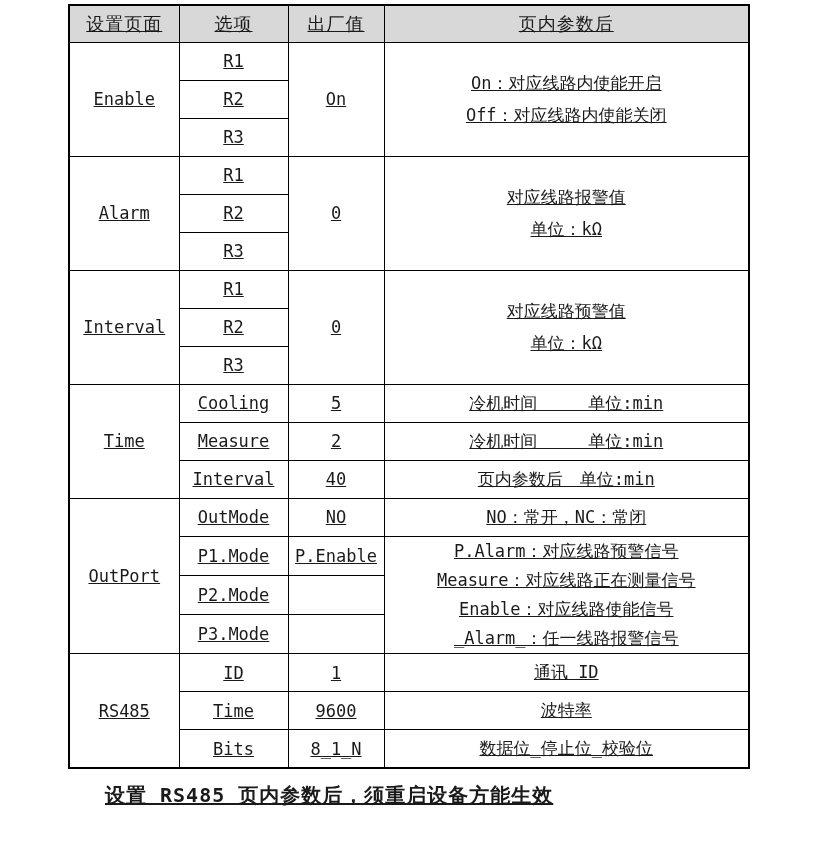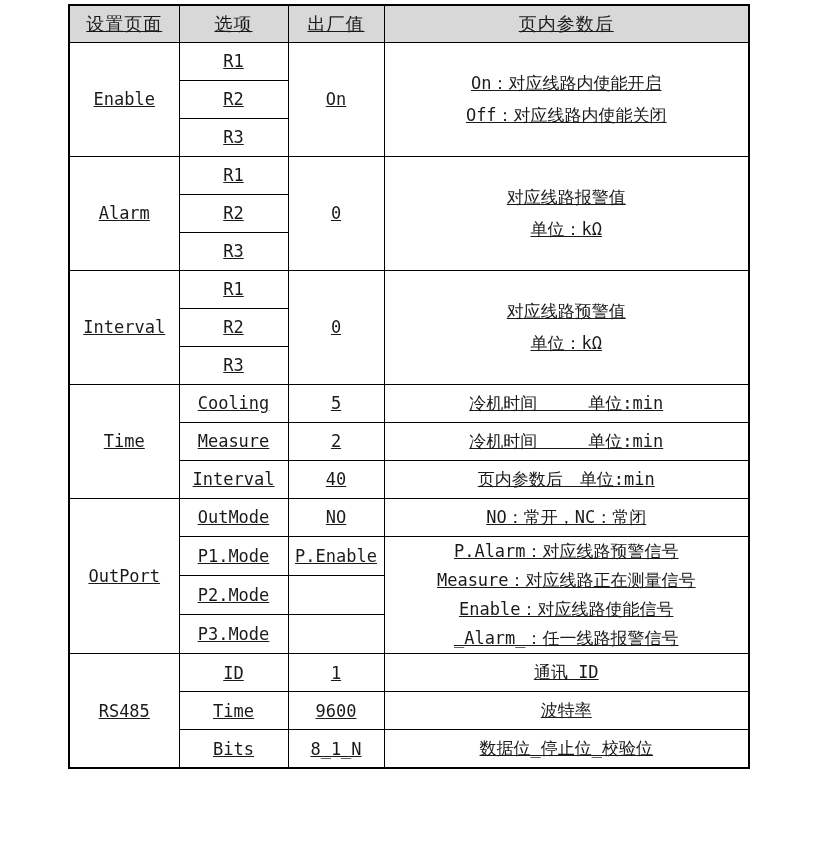--- a/index.html
+++ b/index.html
@@ -170,13 +170,14 @@
         <td>波特率</td>
       </tr>
       <tr>
         <td>Bits</td>
         <td>8_1_N</td>
         <td>数据位_停止位_校验位</td>
       </tr>
     </tbody>
   </table>
 
+  <div class="footer-note">设置 RS485 页内参数后，须重启设备方能生效</div>
 </div>
 
 </body></html>

